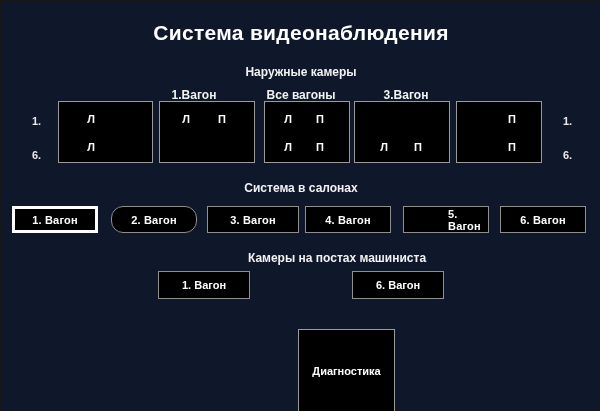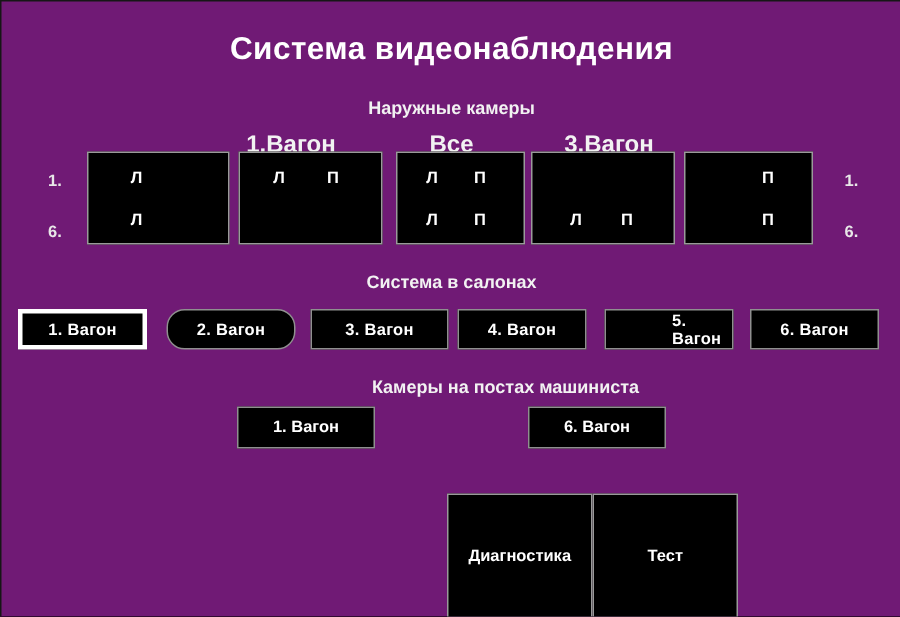--- a/index.html
+++ b/index.html
@@ -13,21 +13,21 @@
     overflow: hidden;
     font-family: "Liberation Sans", sans-serif;
     color: #ffffff;
     position: relative;
   }
   #app {
     position: absolute;
     left: 0; top: 0;
     width: 600px;
     height: 411px;
-    background: #701a75;
+    background: #0f172a;
     border-left: 1px solid #161616;
     border-top: 1px solid #161616;
     box-sizing: border-box;
   }
 
   
   .app-title {
     position: absolute;
     left: 0;
     top: 20px;
@@ -50,21 +50,21 @@
     color: #f2f2f2;
   }
   #title-outer   { top: 64px; }
   #title-salon   { top: 180px; }
   #title-driver  { top: 250px; margin-left: 36px; }
 
   
   .outer-col-labels {
     position: absolute;
     top: 87px;
-    font-size: 16px;
+    font-size: 12px;
     font-weight: bold;
     color: #f2f2f2;
     text-align: center;
   }
   #outer-label-0 { left: 158px; width: 70px; }
   #outer-label-1 { left: 258px; width: 84px; }
   #outer-label-2 { left: 370px; width: 70px; }
 
   .row-label {
     position: absolute;
@@ -211,15 +211,14 @@
   <div class="salon-btn" id="salon-btn-3">4. Вагон</div>
   <div class="salon-btn" id="salon-btn-4">5. Вагон</div>
   <div class="salon-btn" id="salon-btn-5">6. Вагон</div>
 
   <div class="section-title" id="title-driver">Камеры на постах машиниста</div>
 
   <div class="driver-btn" id="driver-btn-0">1. Вагон</div>
   <div class="driver-btn" id="driver-btn-1">6. Вагон</div>
 
   <div class="action-btn" id="action-btn-0">Диагностика</div>
-  <div class="action-btn" id="action-btn-1">Тест</div>
 
 </div>
 
 </body></html>

